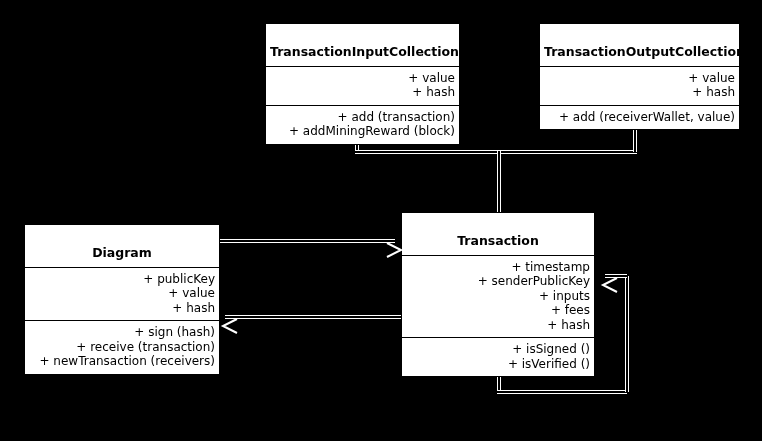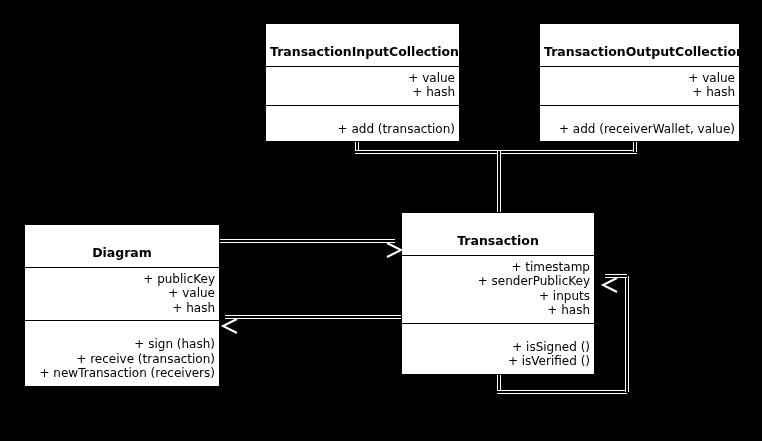--- a/index.html
+++ b/index.html
@@ -31,21 +31,20 @@
     padding: 22px 4px 7px 4px;
     border-bottom: 1px solid #000000;
     white-space: nowrap;
   }
   .uml-compartment {
     padding: 4px 4px 5px 5px;
     border-bottom: 1px solid #000000;
   }
   .uml-compartment.last {
     border-bottom: none;
-    margin-top: 12px;
   }
   .uml-row {
     font-size: 12px;
     line-height: 14.5px;
     white-space: nowrap;
     text-align: right;
   }
   
   .conn {
     position: absolute;
@@ -118,20 +117,21 @@
   </div>
 
   <div class="uml-class" style="left:265px; top:23px; width:195px;">
     <div class="uml-title">TransactionInputCollection</div>
     <div class="uml-compartment">
       <div class="uml-row">+ value</div>
       <div class="uml-row">+ hash</div>
     </div>
     <div class="uml-compartment last">
       <div class="uml-row">+ add (transaction)</div>
+      <div class="uml-row">+ addMiningReward (block)</div>
     </div>
   </div>
 
   <div class="uml-class" style="left:539px; top:23px; width:201px;">
     <div class="uml-title">TransactionOutputCollection</div>
     <div class="uml-compartment">
       <div class="uml-row">+ value</div>
       <div class="uml-row">+ hash</div>
     </div>
     <div class="uml-compartment last">
@@ -152,20 +152,21 @@
       <div class="uml-row">+ newTransaction (receivers)</div>
     </div>
   </div>
 
   <div class="uml-class" style="left:401px; top:212px; width:194px;">
     <div class="uml-title">Transaction</div>
     <div class="uml-compartment">
       <div class="uml-row">+ timestamp</div>
       <div class="uml-row">+ senderPublicKey</div>
       <div class="uml-row">+ inputs</div>
+      <div class="uml-row">+ fees</div>
       <div class="uml-row">+ hash</div>
     </div>
     <div class="uml-compartment last">
       <div class="uml-row">+ isSigned ()</div>
       <div class="uml-row">+ isVerified ()</div>
     </div>
   </div>
 
   <span class="sr-only">Blockchain Transaction UML Class Diagram</span>
 </div>

